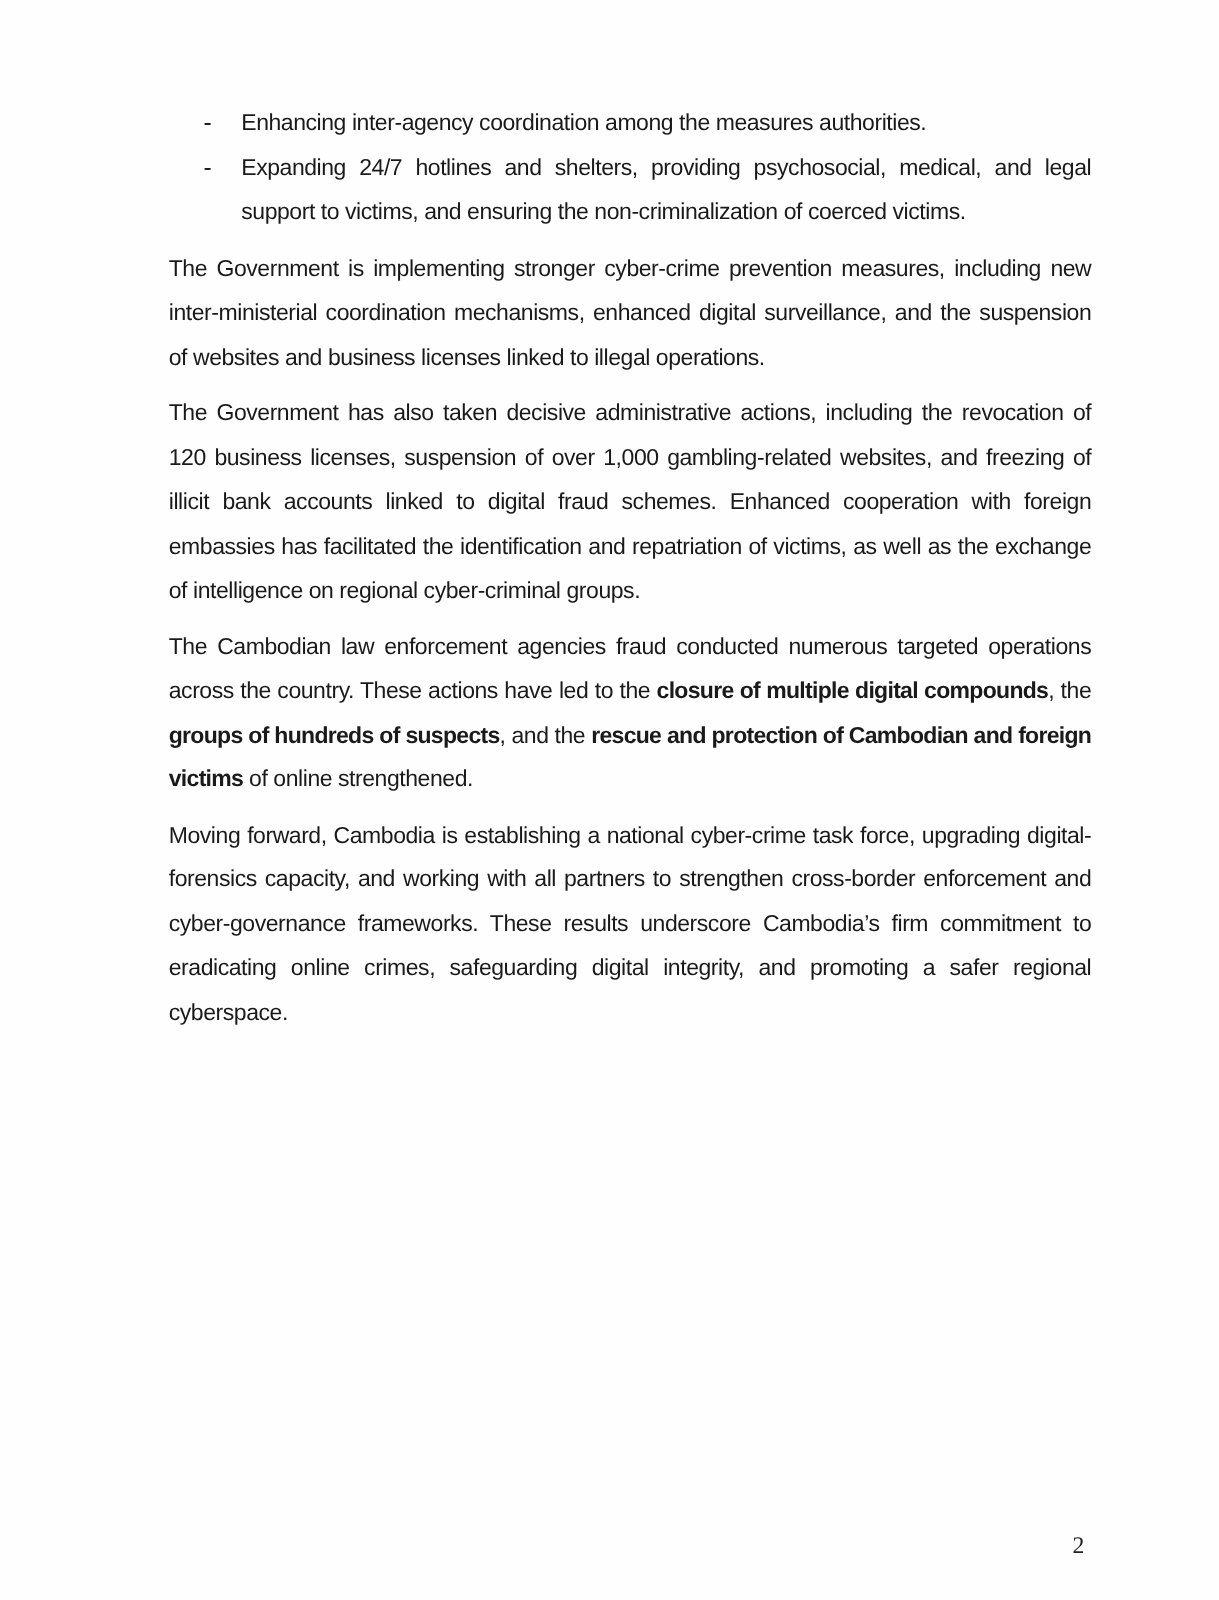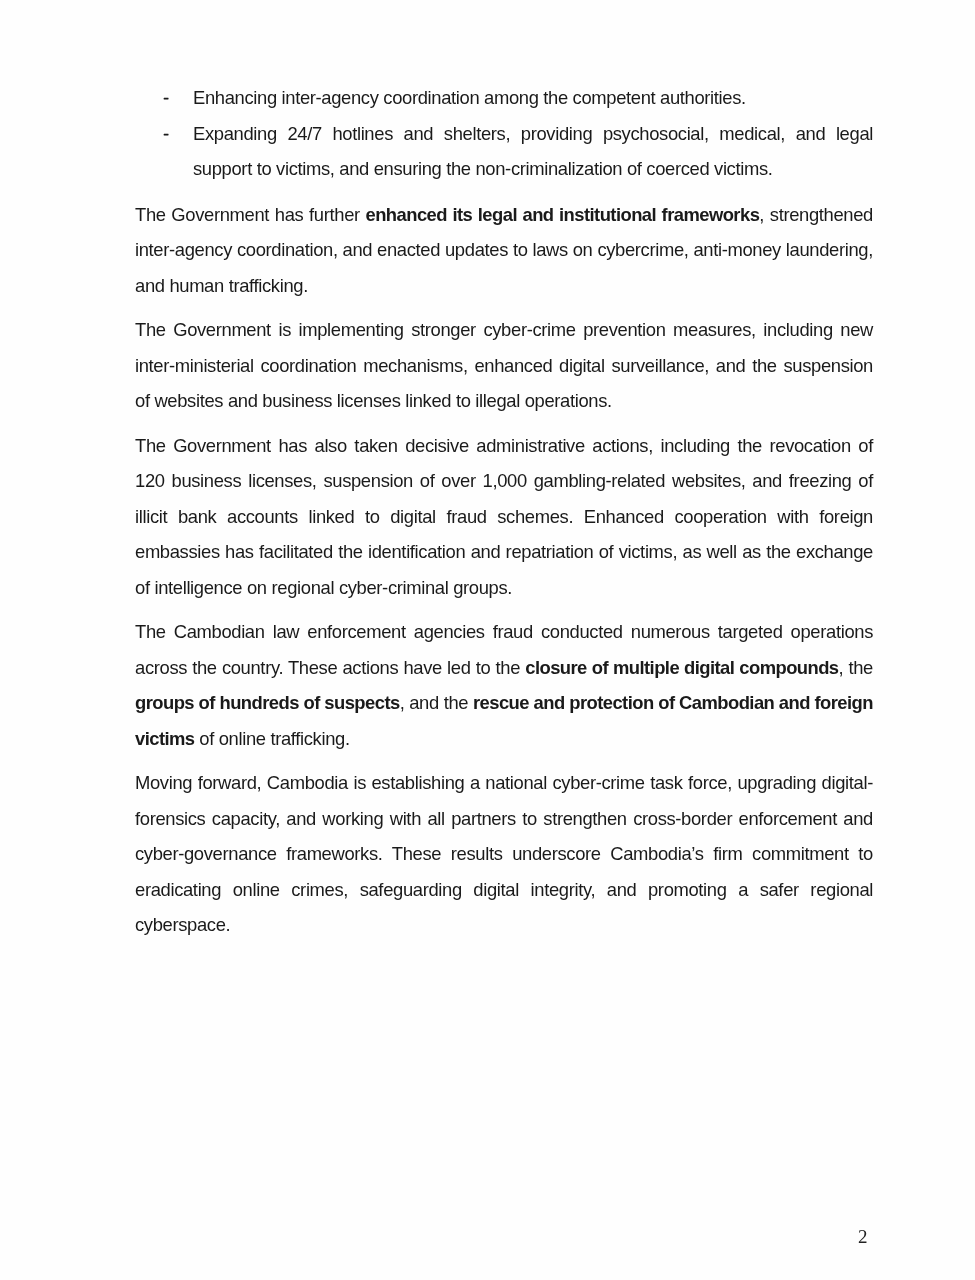--- a/index.html
+++ b/index.html
@@ -69,45 +69,42 @@
 
 <div class="page">
   <div class="content">
 
     <ul class="bullet-list">
       <li class="bullet-item">
         <span class="bullet-dash">-</span>
       </li>
       <li class="bullet-item">
         <span class="bullet-dash">-</span>
-        <span>Enhancing inter-agency coordination among the competent authorities.</span>
+        <span>Enhancing inter-agency coordination among the measures authorities.</span>
       </li>
       <li class="bullet-item">
         <span class="bullet-dash">-</span>
       </li>
       <li class="bullet-item">
         <span class="bullet-dash">-</span>
         <span>Expanding 24/7 hotlines and shelters, providing psychosocial, medical, and legal support to victims, and ensuring the non-criminalization of coerced victims.</span>
       </li>
     </ul>
 
-    <p class="para">
-      <span>The Government has further </span><b>enhanced its legal and institutional frameworks</b><span>, strengthened inter-agency coordination, and enacted updates to laws on cybercrime, anti-money laundering, and human trafficking.</span>
-    </p>
 
     <p class="para">
       <span>The Government is implementing stronger cyber-crime prevention measures, including new inter-ministerial coordination mechanisms, enhanced digital surveillance, and the suspension of websites and business licenses linked to illegal operations.</span>
     </p>
 
     <p class="para">
       <span>The Government has also taken decisive administrative actions, including the revocation of 120 business licenses, suspension of over 1,000 gambling-related websites, and freezing of illicit bank accounts linked to digital fraud schemes. Enhanced cooperation with foreign embassies has facilitated the identification and repatriation of victims, as well as the exchange of intelligence on regional cyber-criminal groups.</span>
     </p>
 
     <p class="para">
-      <span>The Cambodian law enforcement agencies fraud conducted numerous targeted operations across the country. These actions have led to the </span><b>closure of multiple digital compounds</b><span>, the </span><b>groups of hundreds of suspects</b><span>, and the </span><b>rescue and protection of Cambodian and foreign victims</b><span> of online trafficking.</span>
+      <span>The Cambodian law enforcement agencies fraud conducted numerous targeted operations across the country. These actions have led to the </span><b>closure of multiple digital compounds</b><span>, the </span><b>groups of hundreds of suspects</b><span>, and the </span><b>rescue and protection of Cambodian and foreign victims</b><span> of online strengthened.</span>
     </p>
 
     <p class="para">
       <span>Moving forward, Cambodia is establishing a national cyber-crime task force, upgrading digital-forensics capacity, and working with all partners to strengthen cross-border enforcement and cyber-governance frameworks. These results underscore Cambodia’s firm commitment to eradicating online crimes, safeguarding digital integrity, and promoting a safer regional cyberspace.</span>
     </p>
 
   </div>
 
   <div class="page-number">2</div>
 </div>

